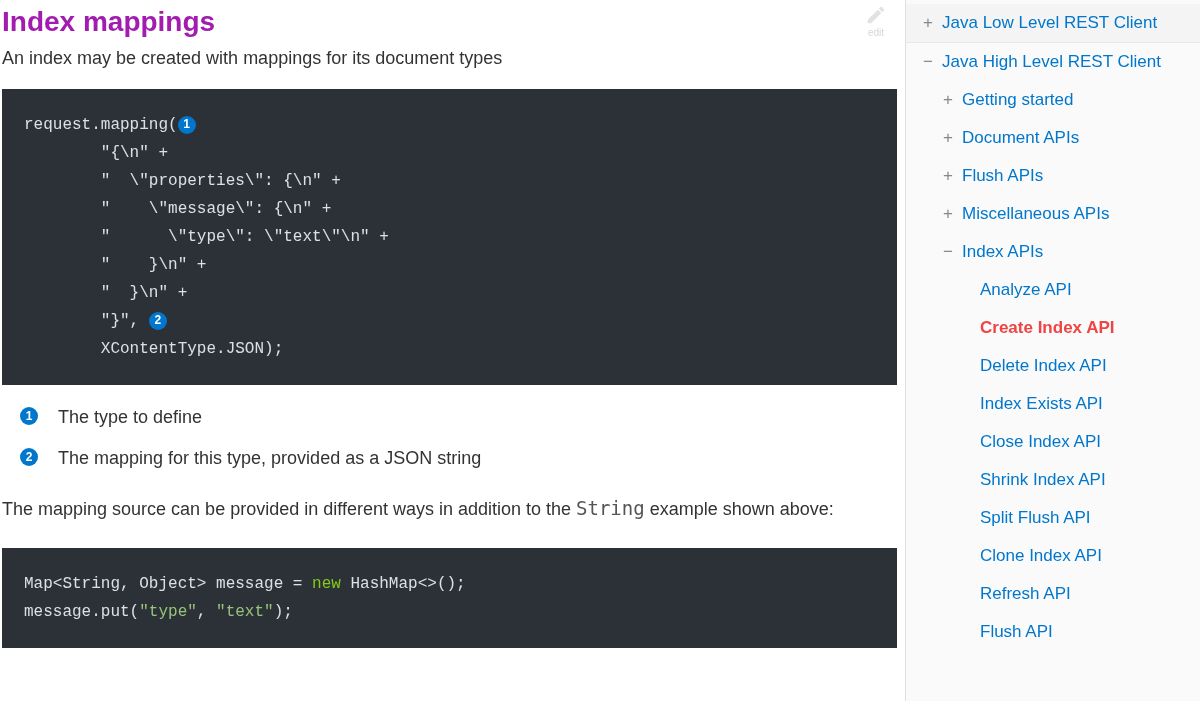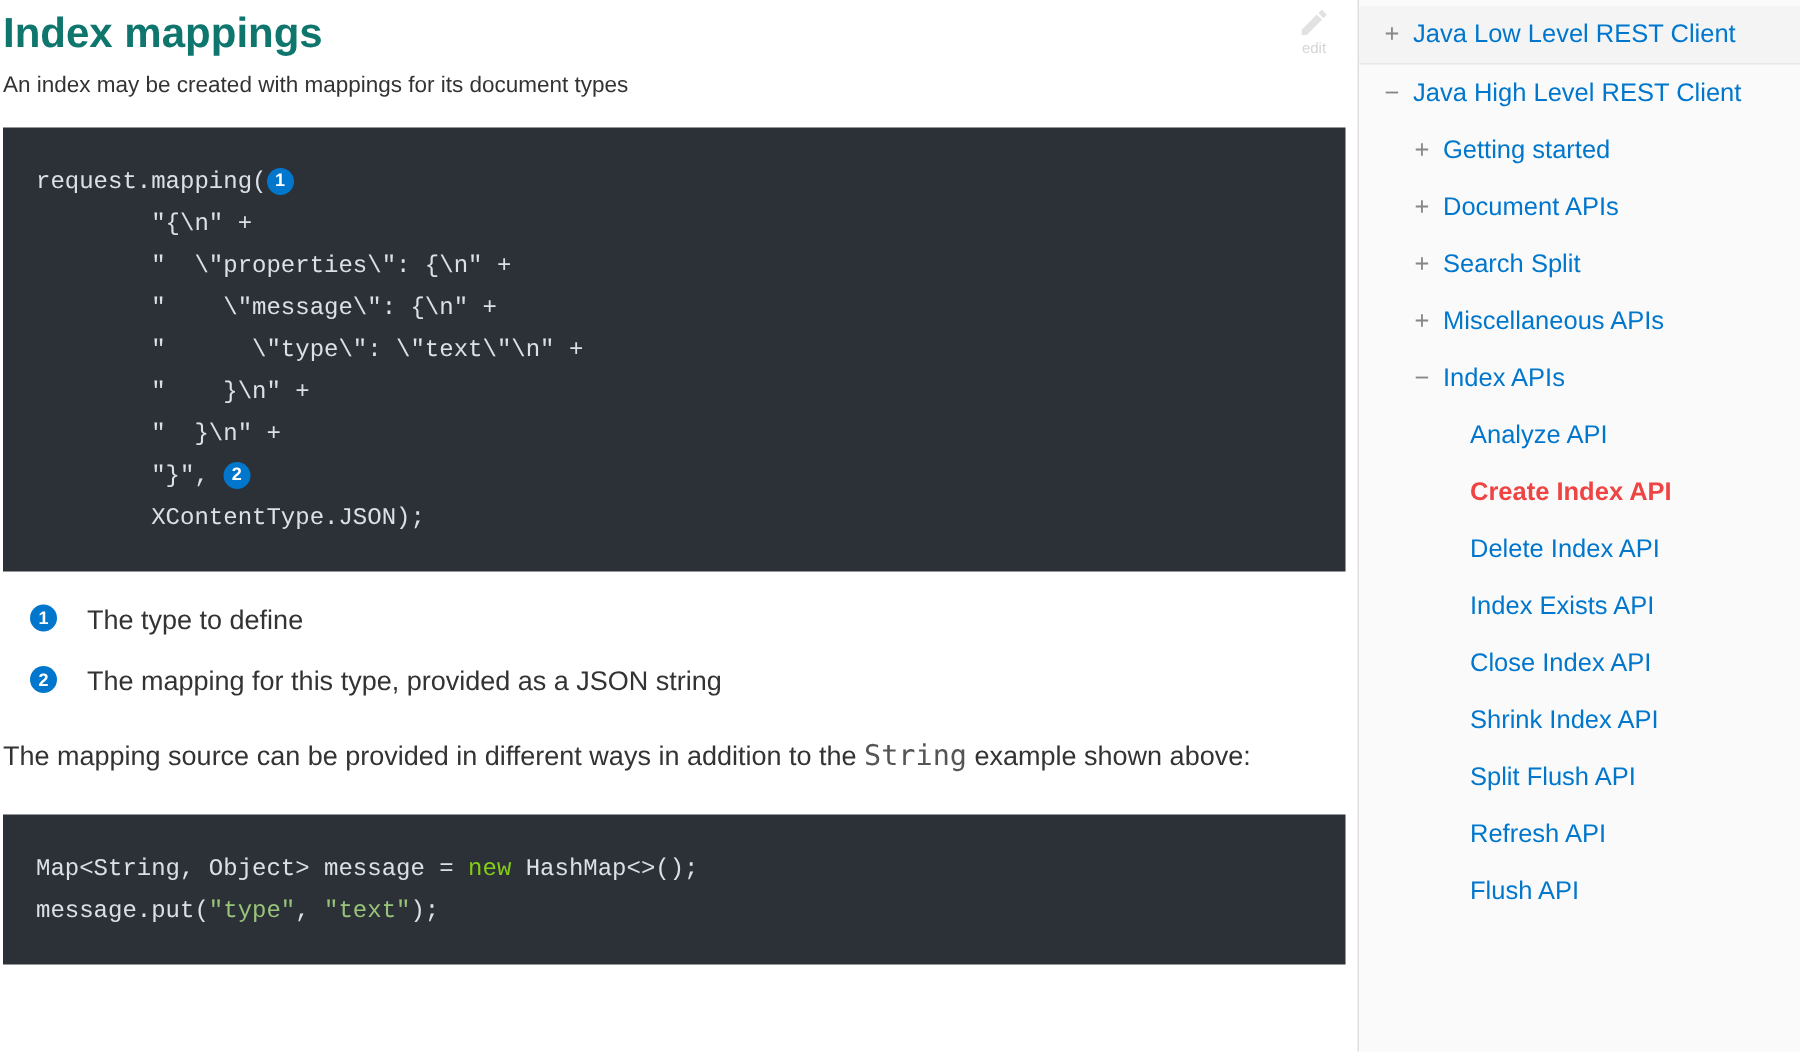--- a/index.html
+++ b/index.html
@@ -19,34 +19,34 @@
 }
 .heading-row {
   display: flex;
   align-items: flex-start;
   justify-content: space-between;
   position: relative;
 }
 h2 {
   font-size: 28px;
   font-weight: 700;
-  color: #0f766e;
+  color: #a21caf;
   margin: 6px 0 10px 0;
 }
 .edit-block {
   text-align: center;
   color: #d6d6d6;
   font-size: 10px;
   line-height: 1;
   margin-top: 4px;
   margin-right: 10px;
 }
 .edit-block svg { display: block; margin: 0 auto 2px; }
 .intro {
-  font-size: 15px;
+  font-size: 18px;
   color: #333;
   margin-bottom: 20px;
 }
 .codeblock {
   background: #2b3137;
   color: #dbe0e6;
   padding: 22px 22px;
   font-family: "SFMono-Regular", Consolas, "Liberation Mono", Menlo, monospace;
   font-size: 16px;
   line-height: 1.75;
@@ -181,21 +181,21 @@
   <div class="nav-item lvl2">
       <span class="toggle">+</span>
       <span>Getting started</span>
     </div>
   <div class="nav-item lvl2">
       <span class="toggle">+</span>
       <span>Document APIs</span>
     </div>
   <div class="nav-item lvl2">
       <span class="toggle">+</span>
-      <span>Search Split</span>
+      <span>Flush APIs</span>
     </div>
   <div class="nav-item lvl2">
       <span class="toggle">+</span>
       <span>Miscellaneous APIs</span>
     </div>
   <div class="nav-item lvl2">
       <span class="toggle">−</span>
       <span>Index APIs</span>
     </div>
 
@@ -214,18 +214,21 @@
   <div class="nav-item lvl3">
       <span>Close Index API</span>
     </div>
   <div class="nav-item lvl3">
       <span>Shrink Index API</span>
     </div>
   <div class="nav-item lvl3">
       <span>Split Flush API</span>
     </div>
   <div class="nav-item lvl3">
+      <span>Clone Index API</span>
+    </div>
+  <div class="nav-item lvl3">
       <span>Refresh API</span>
     </div>
   <div class="nav-item lvl3">
       <span>Flush API</span>
     </div>
 </div>
 
 </body></html>

